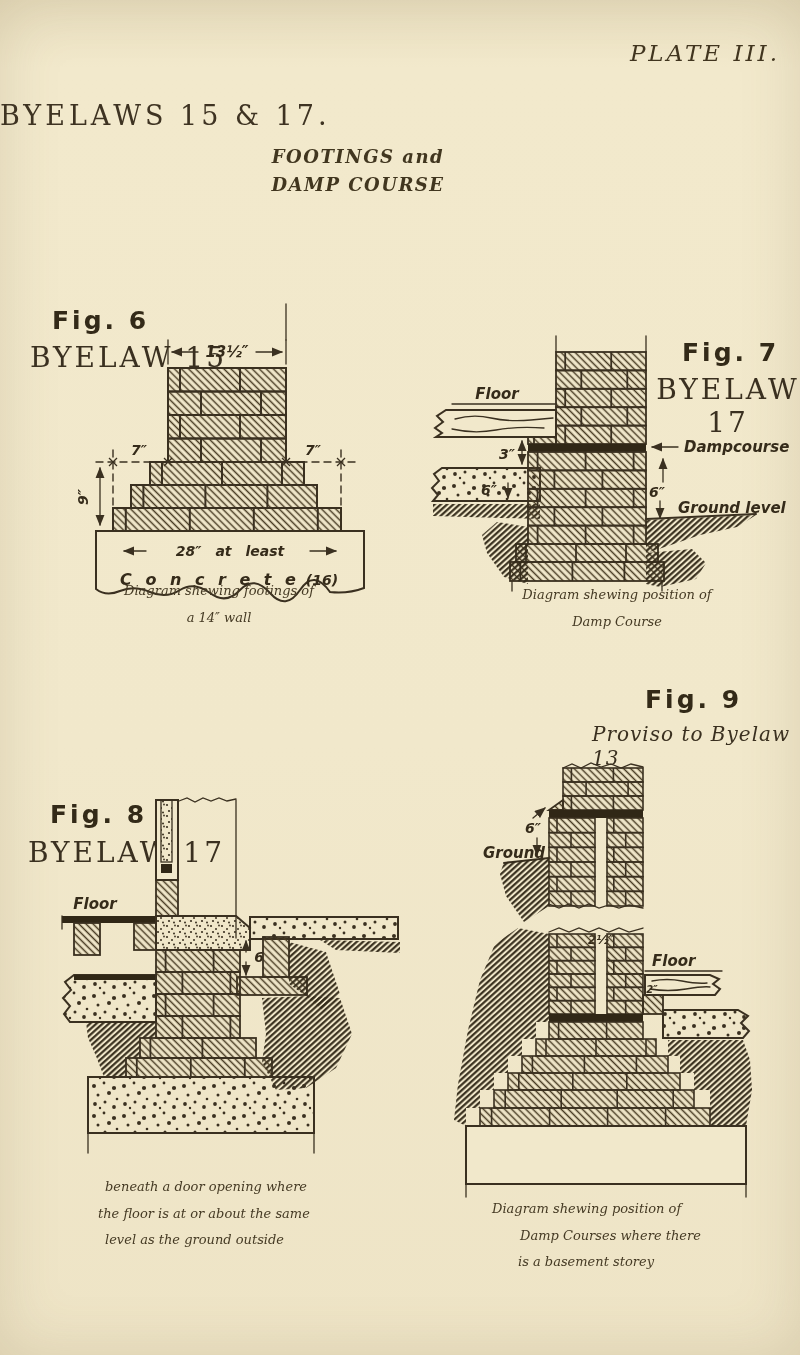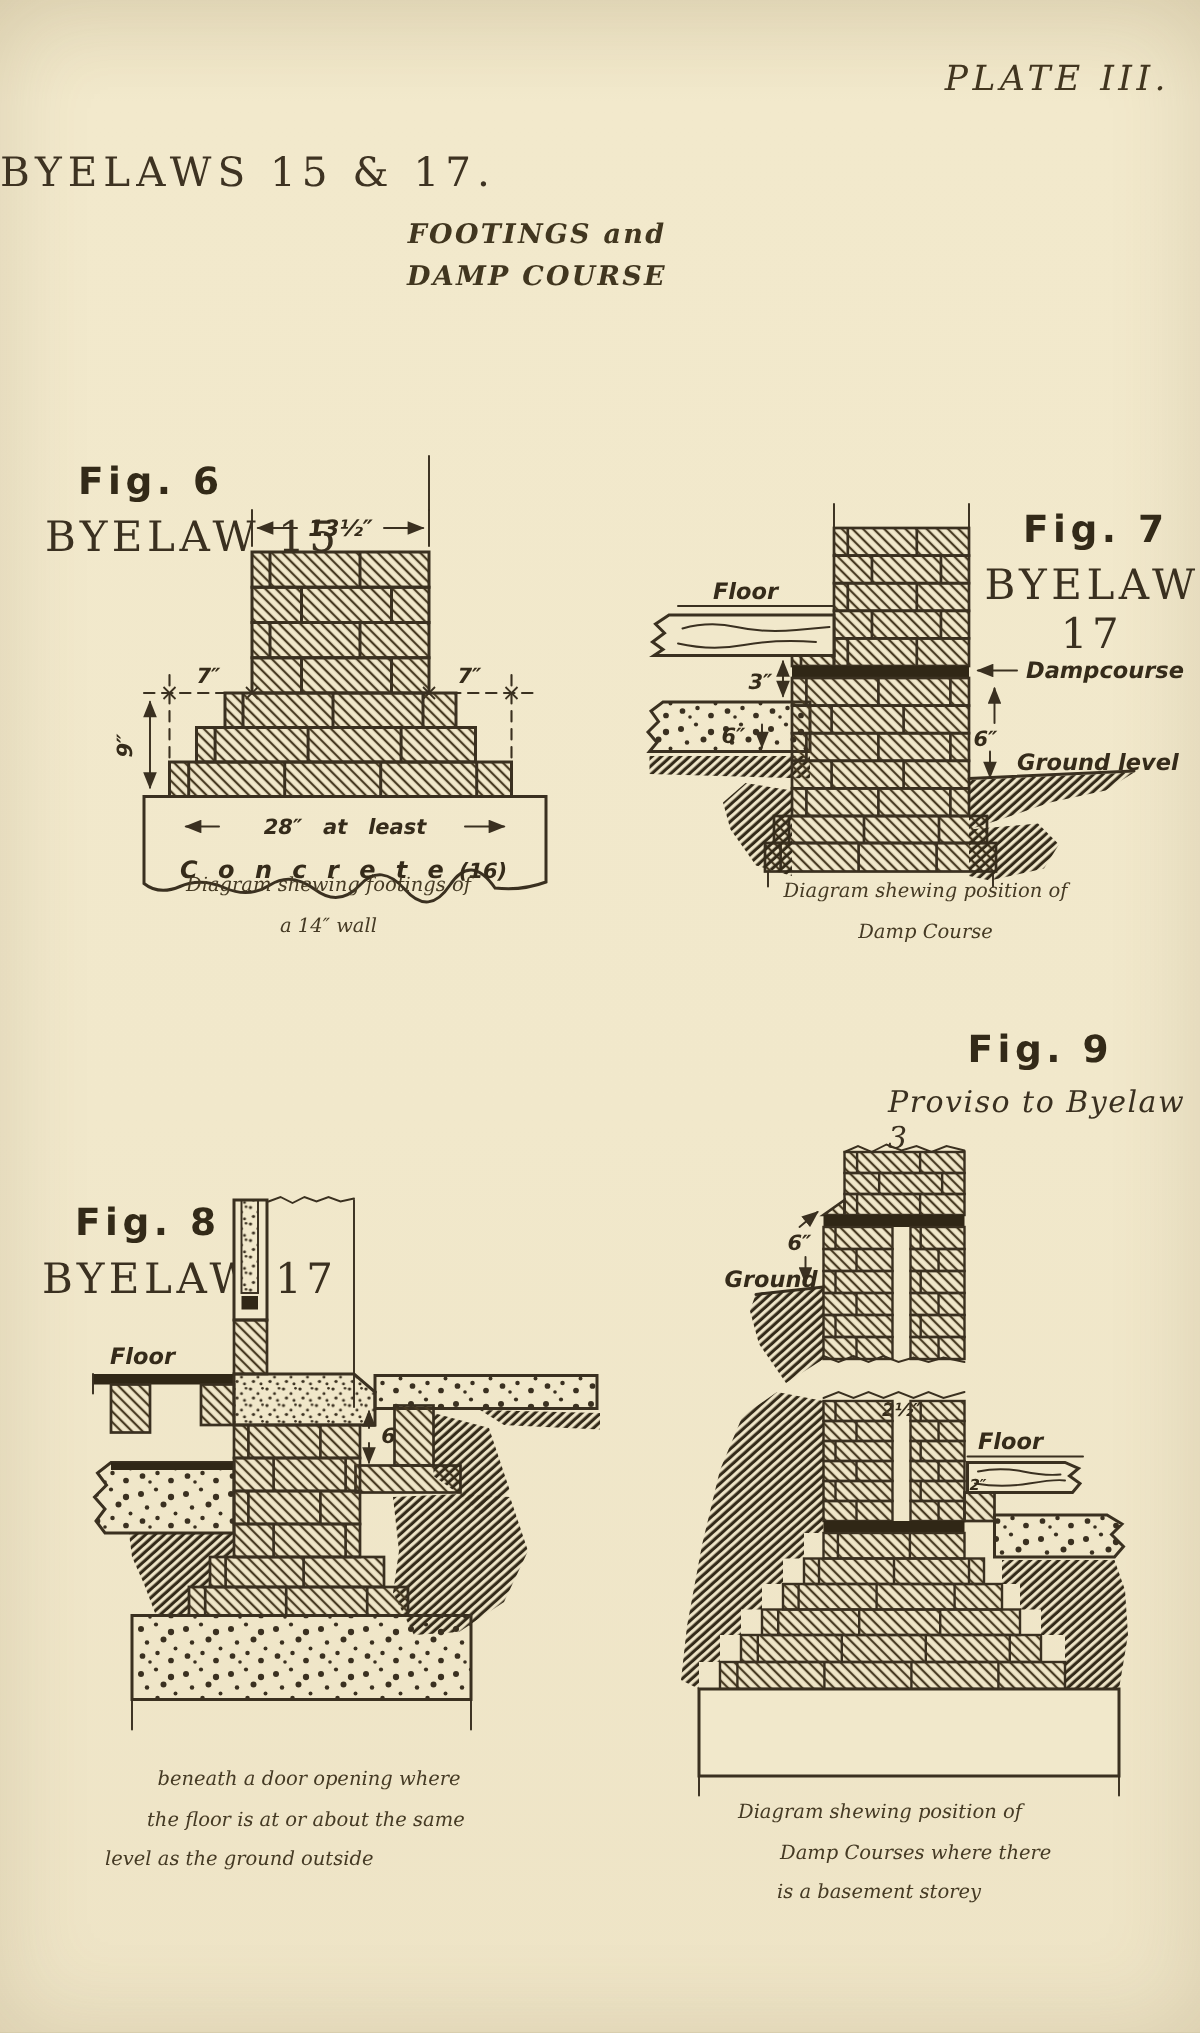--- a/index.html
+++ b/index.html
@@ -339,25 +339,25 @@
       </g>
 
     <rect class="dots" x="88" y="1077" width="226" height="56"></rect>
     <line class="ln thin" x1="88" y1="1133" x2="88" y2="1153"></line>
     <line class="ln thin" x1="314" y1="1133" x2="314" y2="1153"></line>
   </svg>
 
   <div class="abs caption" style="left:70px;top:1174px;width:330px">
     <div class="cl" style="margin-left:35px">beneath a door opening where</div>
     <div class="cl" style="margin-left:28px">the floor is at or about the same</div>
-    <div class="cl" style="">level as the ground outside</div>
+    <div class="cl" style="margin-left:35px">level as the ground outside</div>
   </div>
 
   <div class="abs fig-label" style="top:685px;left:645px">Fig. 9</div>
-  <div class="abs fig-byelaw-i" style="top:722px;left:592px">Proviso to Byelaw 3</div>
+  <div class="abs fig-byelaw-i" style="top:722px;left:592px">Proviso to Byelaw 13</div>
 
   <svg style="left:440px;top:755px" width="350" height="450" viewBox="440 755 350 450">
 
     <path class="ln thin" d="M563,768 l9,-4 9,4 10,-5 10,4 10,-3 10,4 10,-4 12,3"></path>
     <g>
         <rect x="563" y="768" width="80" height="14" fill="url(#p-brick)" stroke="#3a3020" stroke-width="1.6"></rect>
         <line x1="571.4" y1="768" x2="571.4" y2="782" stroke="#3a3020" stroke-width="1.6"></line>
         <line x1="613.4" y1="768" x2="613.4" y2="782" stroke="#3a3020" stroke-width="1.6"></line>
         <rect x="563" y="782" width="80" height="14" fill="url(#p-brick)" stroke="#3a3020" stroke-width="1.6"></rect>
         <line x1="586.1" y1="782" x2="586.1" y2="796" stroke="#3a3020" stroke-width="1.6"></line>

